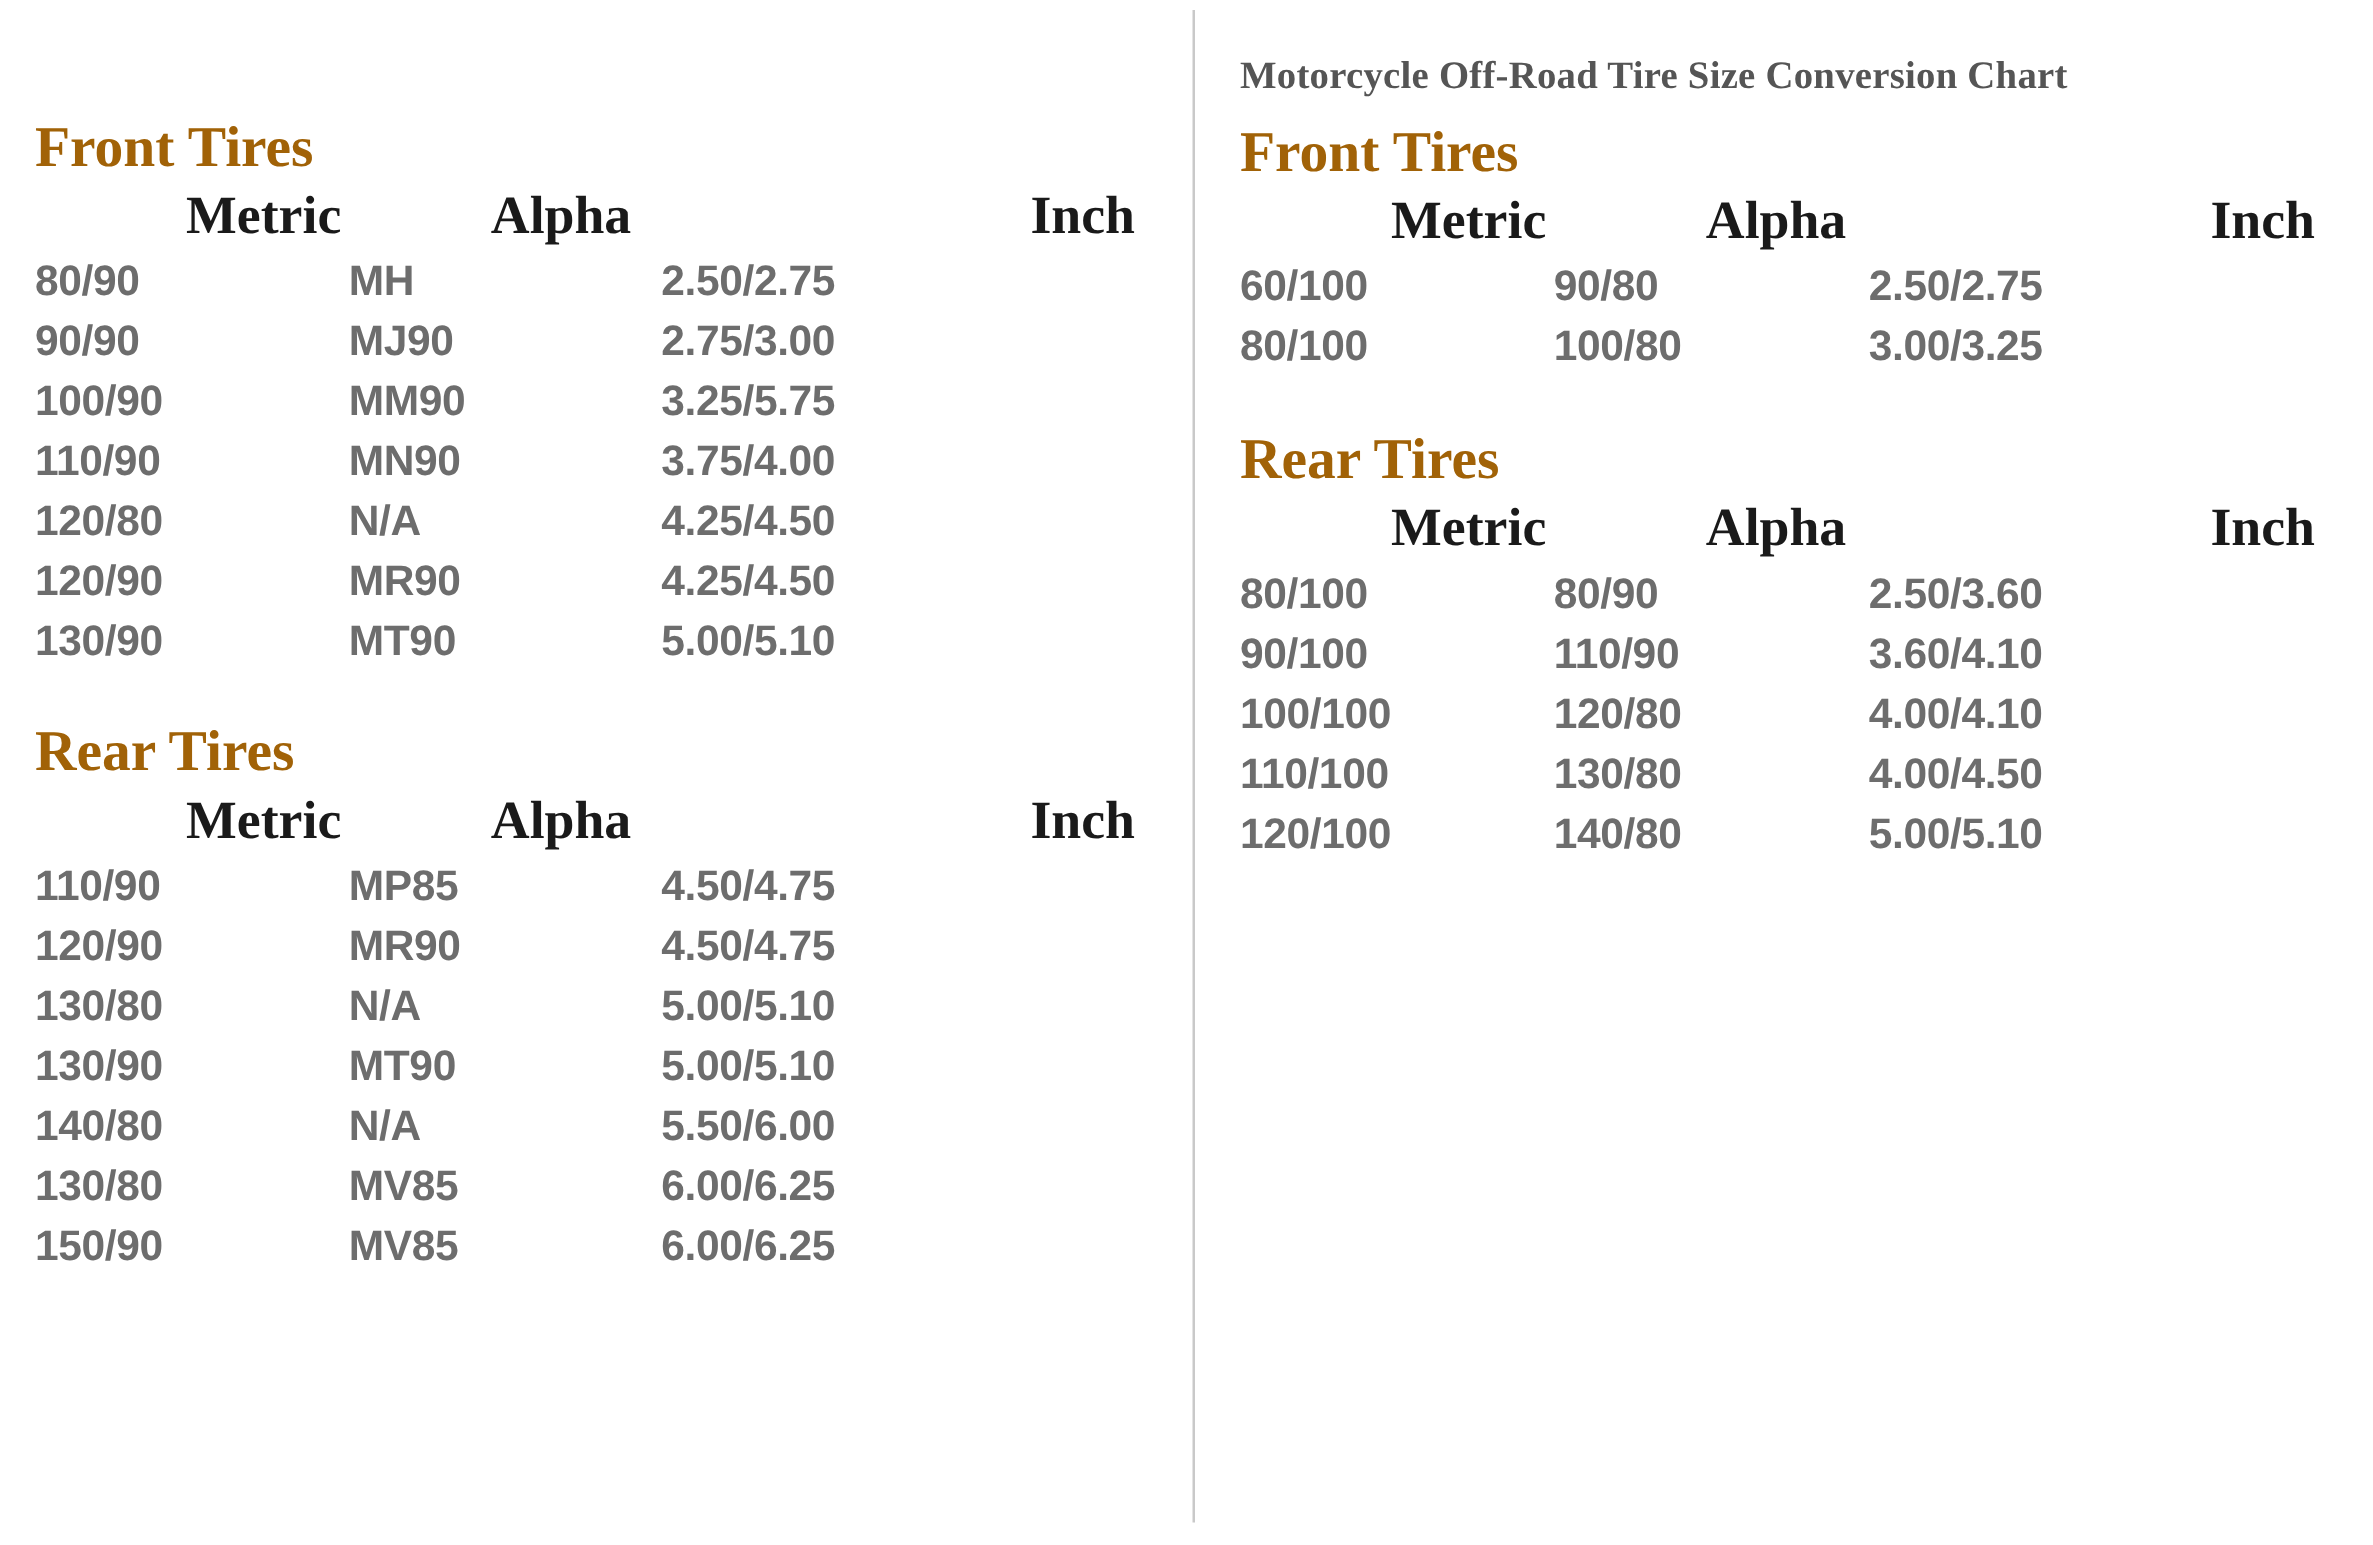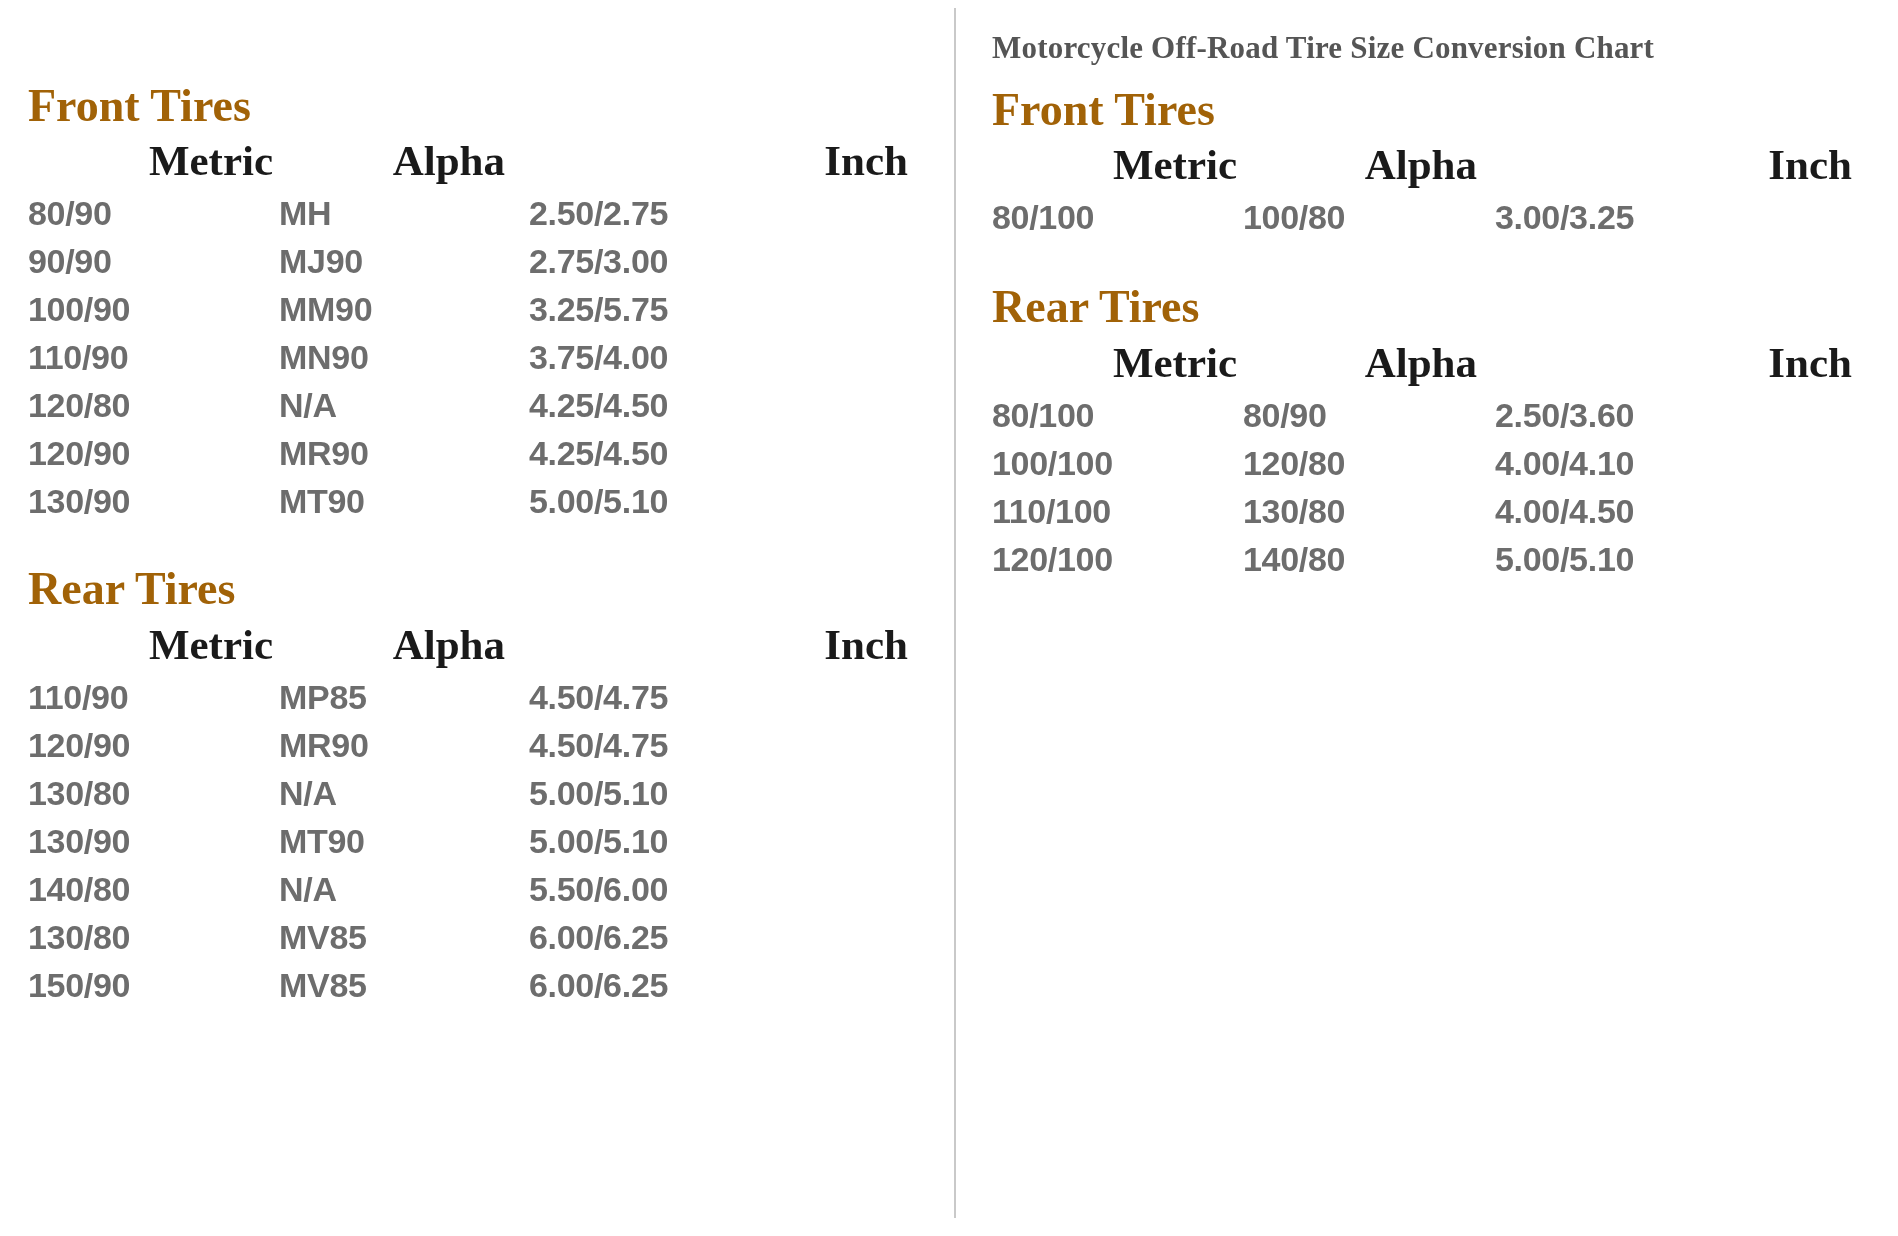--- a/index.html
+++ b/index.html
@@ -23,21 +23,21 @@
   .divider {
     position: absolute;
     left: 954px;
     top: 8px;
     width: 2px;
     height: 1210px;
     background: #c9c9c9;
   }
   .col {
     position: absolute;
-    top: 4px;
+    top: 16px;
   }
   .col-left {
     left: 28px;
     width: 880px;
   }
   .col-right {
     left: 992px;
     width: 860px;
   }
   .chart-title {
@@ -235,20 +235,25 @@
         </colgroup>
       <thead>
         <tr>
           <th class="c1">Metric</th>
           <th class="c2">Alpha</th>
           <th class="c3">Inch</th>
         </tr>
       </thead>
       <tbody>
         <tr>
+          <td class="c1">60/100</td>
+          <td class="c2">90/80</td>
+          <td class="c3">2.50/2.75</td>
+        </tr>
+        <tr>
           <td class="c1">80/100</td>
           <td class="c2">100/80</td>
           <td class="c3">3.00/3.25</td>
         </tr>
       </tbody>
     </table>
 
     <h2 class="section-title rear-right">Rear Tires</h2>
 
     <table class="tire-table">
@@ -264,20 +269,25 @@
           <th class="c3">Inch</th>
         </tr>
       </thead>
       <tbody>
         <tr>
           <td class="c1">80/100</td>
           <td class="c2">80/90</td>
           <td class="c3">2.50/3.60</td>
         </tr>
         <tr>
+          <td class="c1">90/100</td>
+          <td class="c2">110/90</td>
+          <td class="c3">3.60/4.10</td>
+        </tr>
+        <tr>
           <td class="c1">100/100</td>
           <td class="c2">120/80</td>
           <td class="c3">4.00/4.10</td>
         </tr>
         <tr>
           <td class="c1">110/100</td>
           <td class="c2">130/80</td>
           <td class="c3">4.00/4.50</td>
         </tr>
         <tr>

